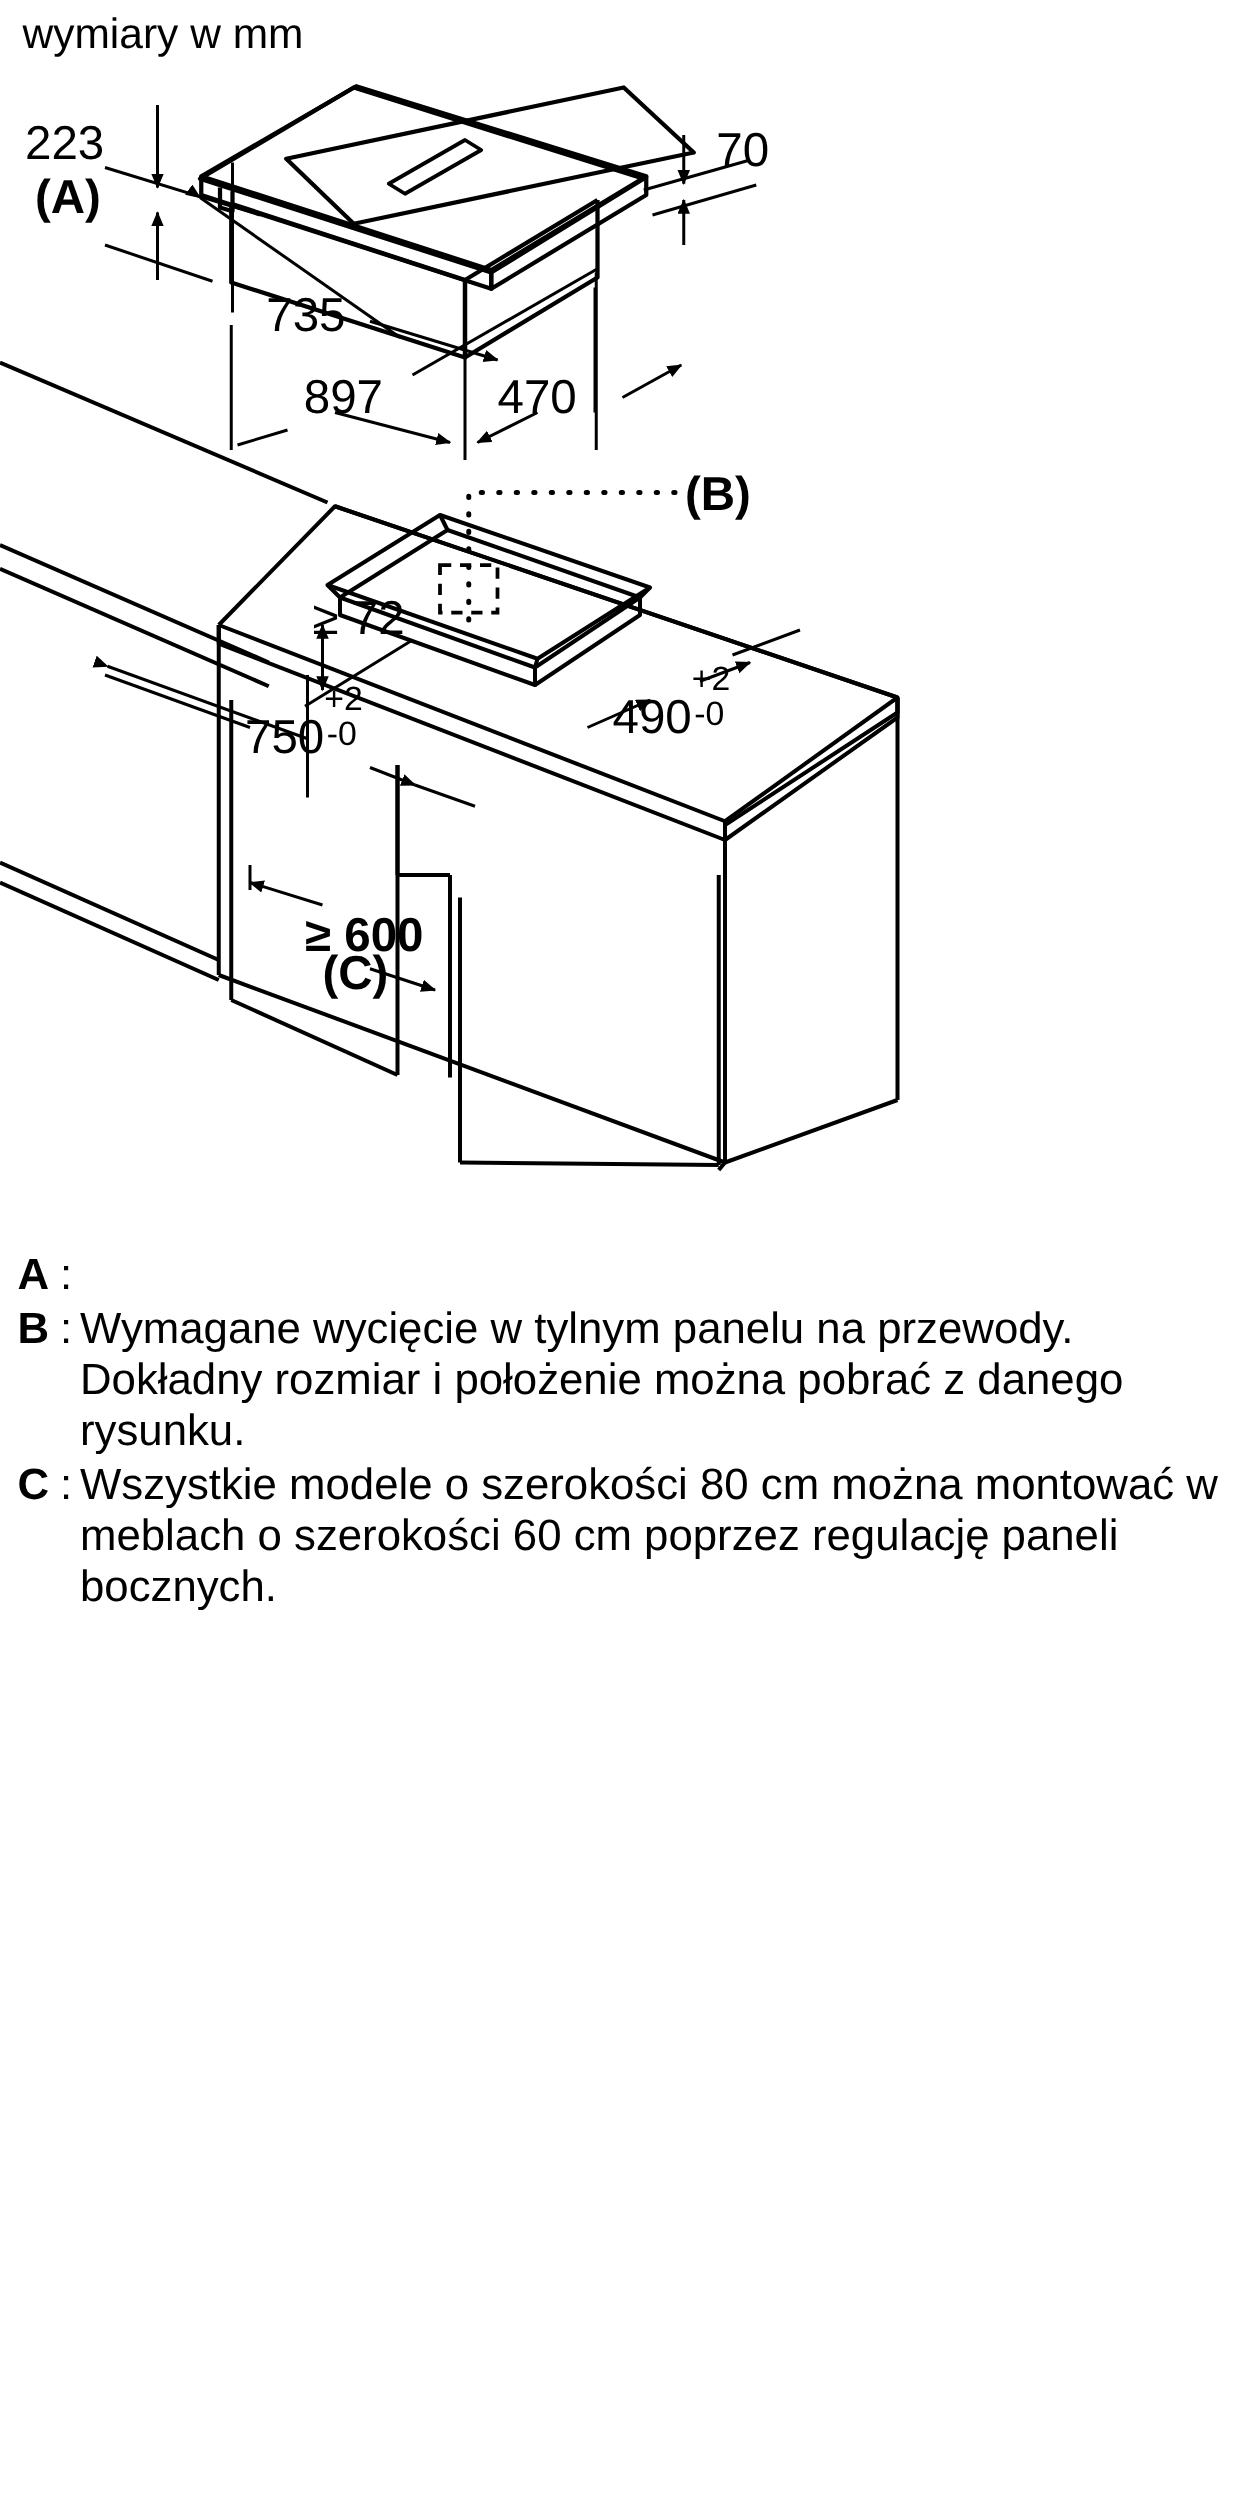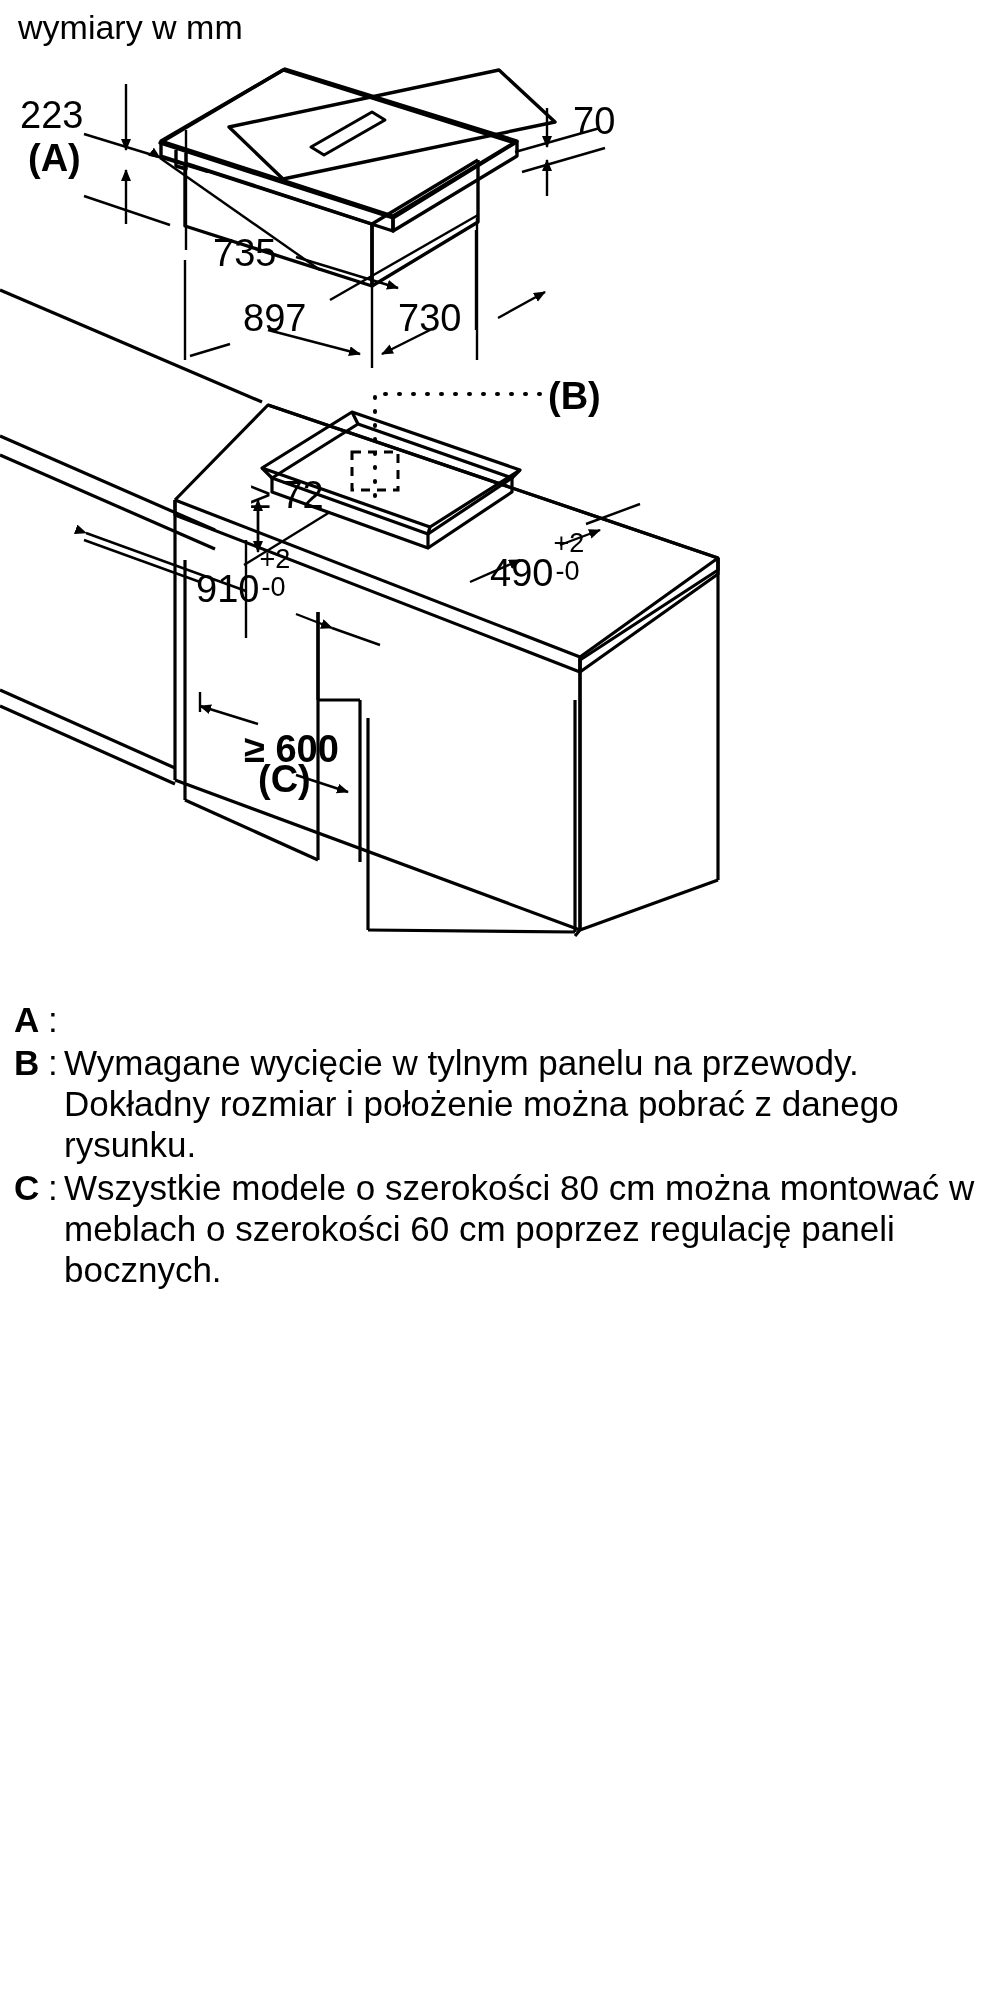--- a/index.html
+++ b/index.html
@@ -171,28 +171,28 @@
   </svg>
 
   <div class="dimbig" style="left:20px;top:96px;">223</div>
   <div class="lbl" style="left:28px;top:139px;">(A)</div>
 
   <div class="dimbig" style="left:573px;top:102px;">70</div>
 
   <div class="dimbig" style="left:213px;top:234px;">735</div>
 
   <div class="dimbig" style="left:243px;top:299px;">897</div>
-  <div class="dimbig" style="left:398px;top:299px;">730</div>
+  <div class="dimbig" style="left:398px;top:299px;">470</div>
 
   <div class="lbl" style="left:548px;top:377px;">(B)</div>
 
   <div class="dimbig" style="left:250px;top:476px;">≥ 72</div>
 
   <div class="dimbig" style="left:196px;top:564px;">
-    <span>910</span><span class="tolwrap">
+    <span>750</span><span class="tolwrap">
       <span class="tolplus">+2</span>
       <span class="tolminus">-0</span>
     </span>
   </div>
 
   <div class="dimbig" style="left:490px;top:548px;text-align:center;">
     <span>490</span><span class="tolwrap">
       <span class="tolplus">+2</span>
       <span class="tolminus">-0</span>
     </span>

